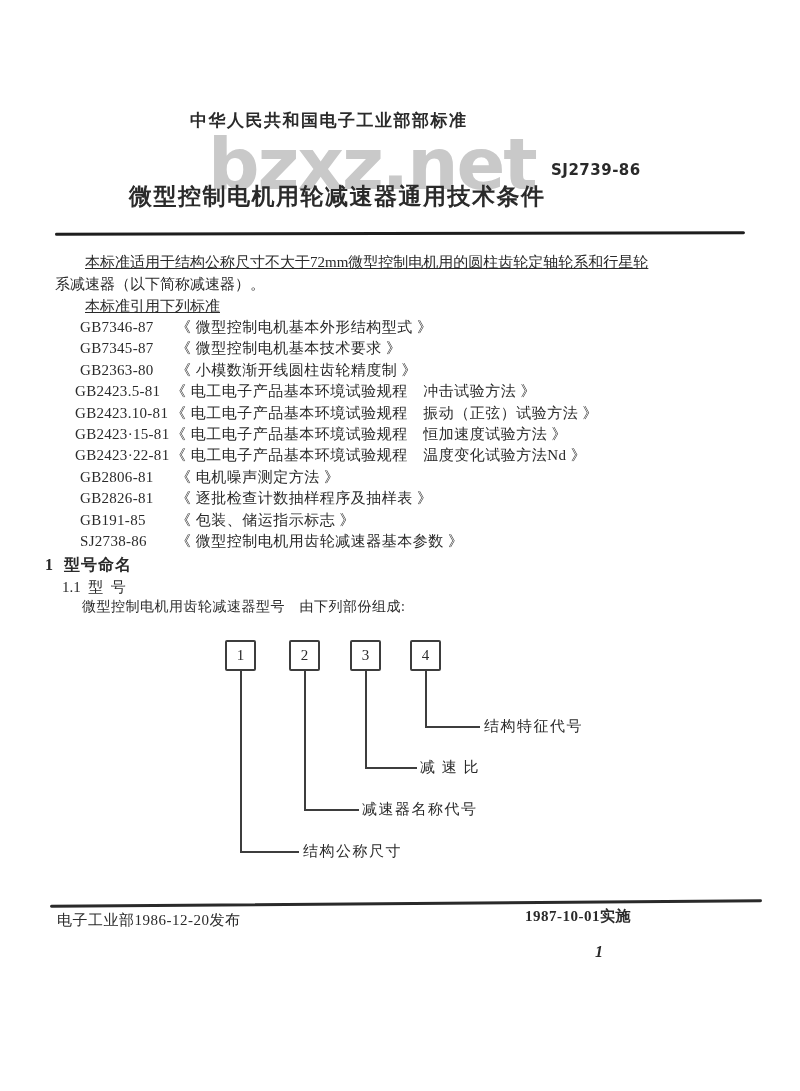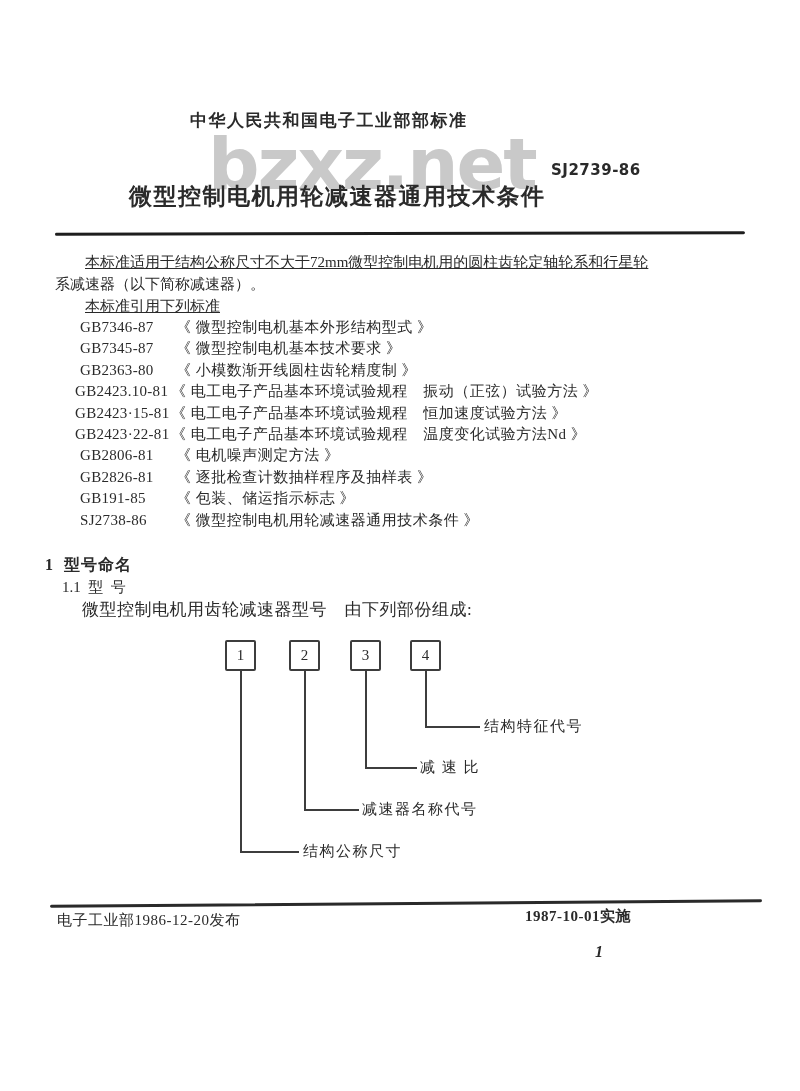--- a/index.html
+++ b/index.html
@@ -66,21 +66,21 @@
     z-index:2;
   }
   .indent{text-indent:2em;text-decoration:underline;}
   .ref-row{height:21.4px;line-height:21.4px;padding-left:25px;}
   .ref-row-offset{padding-left:20px;}
   .ref-code{display:inline-block;min-width:96px;letter-spacing:0.3px;}
   .ref-title{letter-spacing:0.5px;}
 
   .sec-heading{left:45px;top:555px;font-size:16px;font-weight:bold;letter-spacing:1px;z-index:2;text-align:center;}
   .sub-heading{left:62px;top:578px;font-size:15px;z-index:2;}
-  .sec-lead{left:82px;top:598px;font-size:17px;letter-spacing:0.5px;z-index:2;}
+  .sec-lead{left:82px;top:598px;font-size:14px;letter-spacing:0.5px;z-index:2;}
 
   
   .dbox{
     width:27px;height:27px;
     border:2px solid var(--line);
     border-radius:2px;
     text-align:center;line-height:27px;
     font-size:15px;
     background:var(--paper);
     z-index:2;
@@ -142,39 +142,42 @@
     <div class="ref-row">
       <span class="ref-code">GB7346-87</span><span class="ref-title">《 微型控制电机基本外形结构型式 》</span>
     </div>
     <div class="ref-row">
       <span class="ref-code">GB7345-87</span><span class="ref-title">《 微型控制电机基本技术要求 》</span>
     </div>
     <div class="ref-row">
       <span class="ref-code">GB2363-80</span><span class="ref-title">《 小模数渐开线圆柱齿轮精度制 》</span>
     </div>
     <div class="ref-row ref-row-offset">
+      <span class="ref-code">GB2423.5-81</span><span class="ref-title">《 电工电子产品基本环境试验规程　冲击试验方法 》</span>
+    </div>
+    <div class="ref-row ref-row-offset">
       <span class="ref-code">GB2423.10-81</span><span class="ref-title">《 电工电子产品基本环境试验规程　振动（正弦）试验方法 》</span>
     </div>
     <div class="ref-row ref-row-offset">
       <span class="ref-code">GB2423·15-81</span><span class="ref-title">《 电工电子产品基本环境试验规程　恒加速度试验方法 》</span>
     </div>
     <div class="ref-row ref-row-offset">
       <span class="ref-code">GB2423·22-81</span><span class="ref-title">《 电工电子产品基本环境试验规程　温度变化试验方法Nd 》</span>
     </div>
     <div class="ref-row">
       <span class="ref-code">GB2806-81</span><span class="ref-title">《 电机噪声测定方法 》</span>
     </div>
     <div class="ref-row">
       <span class="ref-code">GB2826-81</span><span class="ref-title">《 逐批检查计数抽样程序及抽样表 》</span>
     </div>
     <div class="ref-row">
       <span class="ref-code">GB191-85</span><span class="ref-title">《 包装、储运指示标志 》</span>
     </div>
     <div class="ref-row">
-      <span class="ref-code">SJ2738-86</span><span class="ref-title">《 微型控制电机用轮减速器通用技术条件 》</span>
+      <span class="ref-code">SJ2738-86</span><span class="ref-title">《 微型控制电机用齿轮减速器基本参数 》</span>
     </div>
   </div>
 
   <div class="abs sec-heading pre">1  型号命名</div>
   <div class="abs sub-heading pre">1.1  型  号</div>
   <div class="abs sec-lead pre">微型控制电机用齿轮减速器型号　由下列部份组成:</div>
 
   <div>
     <div class="abs dbox box1">1</div>
     <div class="abs dbox box2">2</div>

